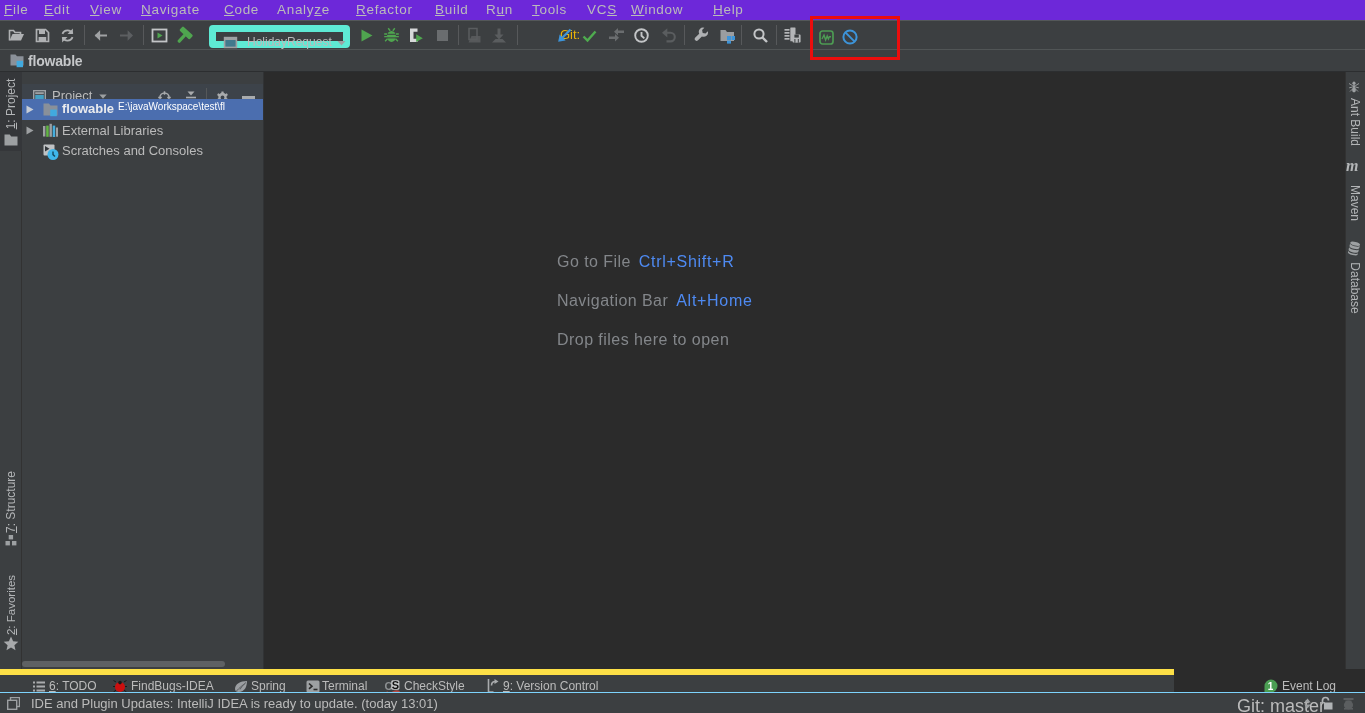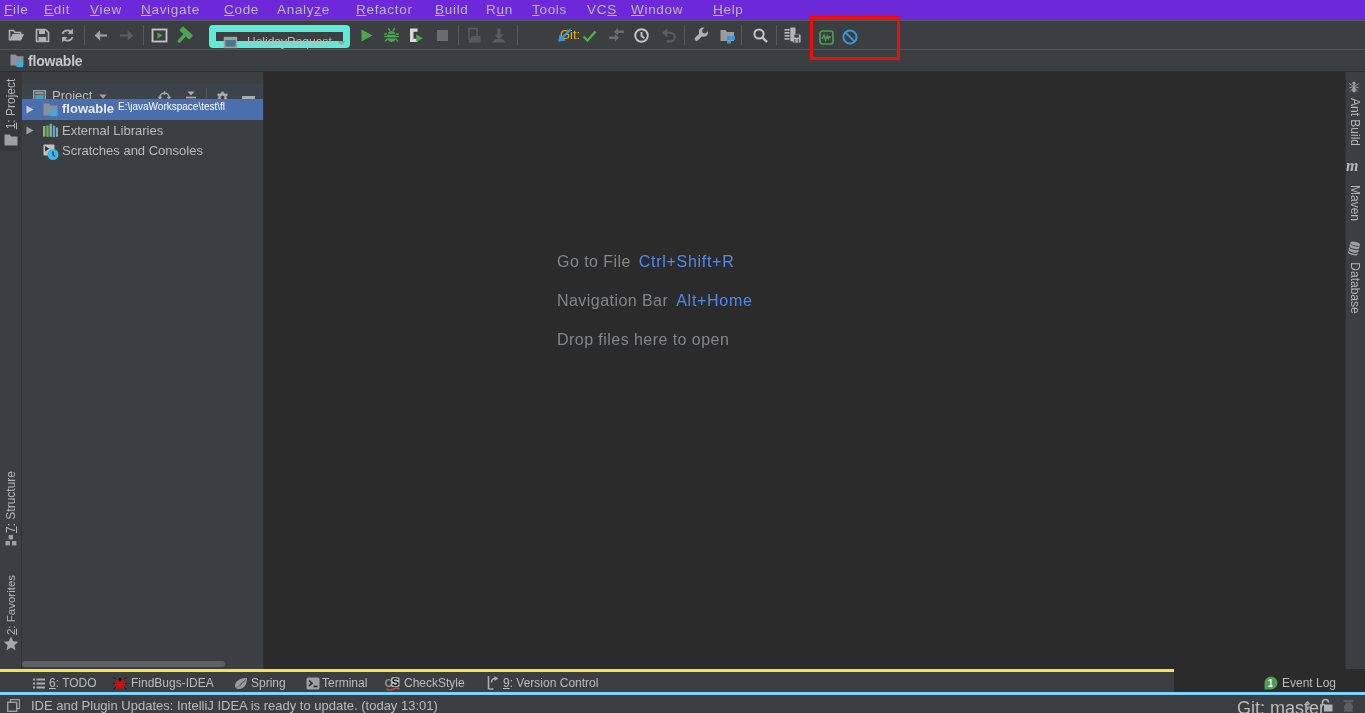--- a/index.html
+++ b/index.html
@@ -14,22 +14,22 @@
   #crumb { left:0; top:50px; width:1365px; height:22px; background:#3c3f41; border-bottom:1px solid #2c2e30; }
   .tsep { position:absolute; top:4px; width:1px; height:20px; background:#57595b; }
   .ic { position:absolute; top:6px; width:17px; height:17px; }
   
   #leftstripe { left:0; top:72px; width:22px; height:597px; background:#3c3f41; border-right:1px solid #323232; }
   #panel { left:22px; top:72px; width:241px; height:597px; background:#3c3f41; }
   #phead { position:absolute; left:0; top:0; width:241px; height:25px; background:#3d434a;margin-top:12px; }
   #editor { left:263px; top:72px; width:1082px; height:597px; background:#2b2b2b; border-left:1px solid #313335; }
   #rightstripe { left:1345px; top:72px; width:20px; height:597px; background:#3c3f41; border-left:1px solid #323232; }
   
-  #status1 { left:0; top:669px; width:1174px; height:23px; background:#3c3f41; border-top:3px solid #fde047; }
-  #status2 { left:0; top:692px; width:1365px; height:21px; background:#3c3f41; border-top:3px solid #7dd3fc; }
+  #status1 { left:0; top:669px; width:1174px; height:23px; background:#3c3f41; border-top:6px solid #fde047; }
+  #status2 { left:0; top:692px; width:1365px; height:21px; background:#3c3f41; border-top:1px solid #7dd3fc; }
   .st { position:absolute; top:4px; font-size:12px; color:#bbbbbb; white-space:nowrap; }
   
   .vwrap { position:absolute; width:0; height:0; }
   .vwrap span { position:absolute; left:0; top:0; white-space:nowrap; font-size:12px; color:#b4b6b8; display:block; }
   .vl { transform:translate(-50%,-50%) rotate(-90deg); }
   .vr { transform:translate(-50%,-50%) rotate(90deg); }
   
   #keys { left:557px; top:253px; }
   #keys div { height:39px; font-size:16px; color:#83868a; white-space:nowrap; letter-spacing:0.45px; }
   #keys b { color:#4e8af2; font-weight:normal; margin-left:8px; letter-spacing:0.7px; }

